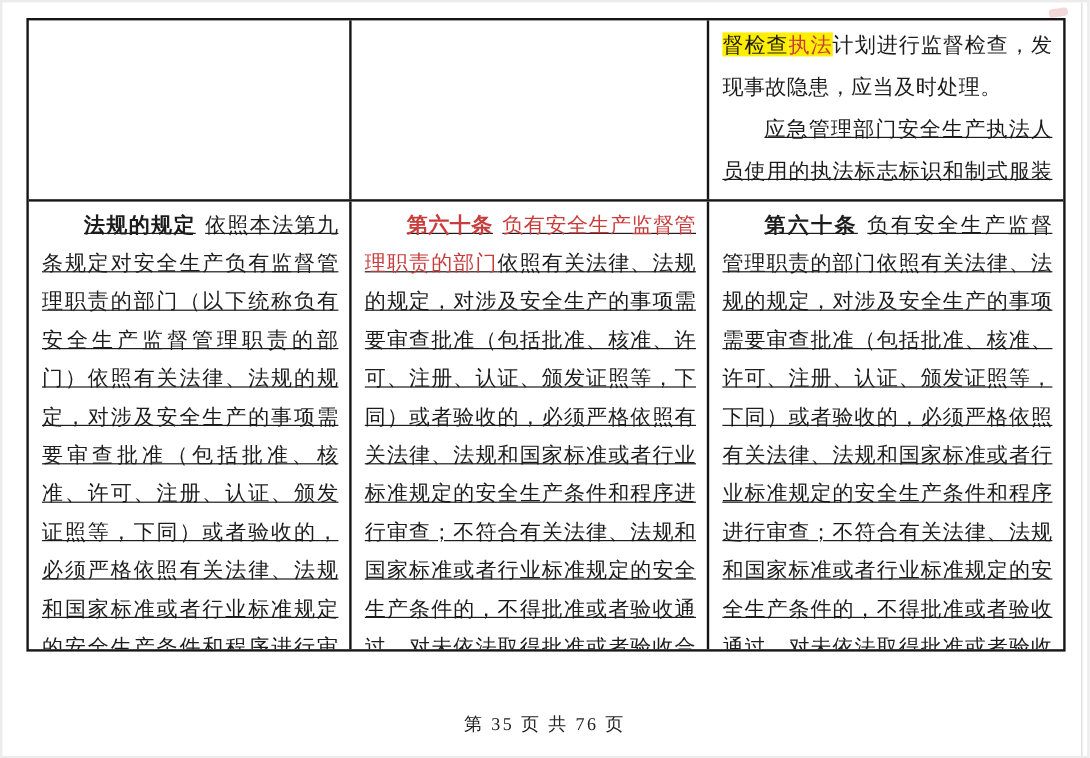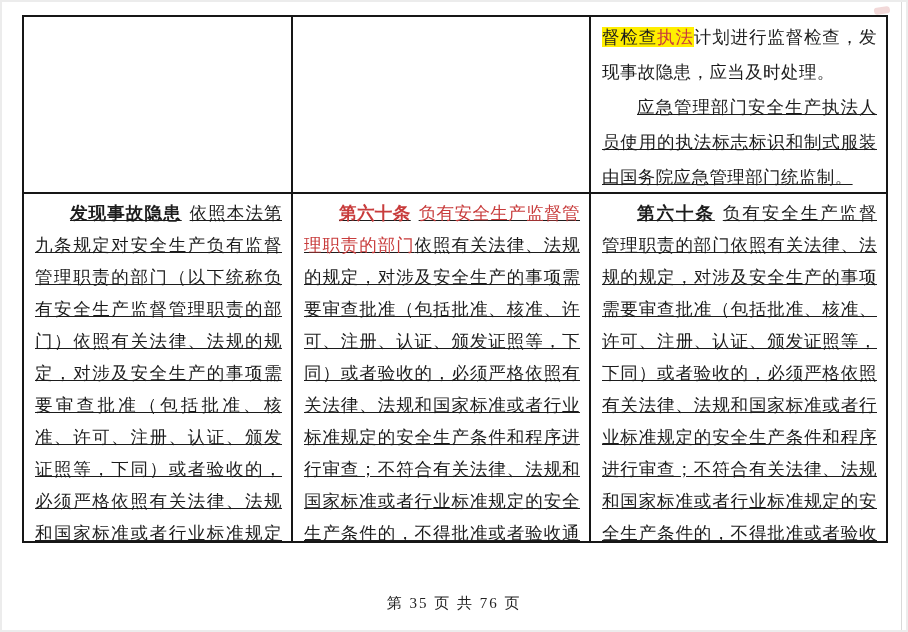--- a/index.html
+++ b/index.html
@@ -42,21 +42,21 @@
     width: 866px;
     height: 528px;
     border: 2px solid #161616;
     box-sizing: border-box;
     display: flex;
     flex-direction: column;
     background: #ffffff;
   }
   .trow1 {
     flex: none;
-    height: 177px;
+    height: 151px;
     display: flex;
     border-bottom: 2px solid #161616;
     box-sizing: border-box;
     min-height: 0;
   }
   .trow2 {
     flex: 1;
     display: flex;
     min-height: 0;
   }
@@ -109,21 +109,21 @@
     <div class="tcell col1"></div>
     <div class="tcell col2"></div>
     <div class="tcell col3">
       <p><span class="hl">督检查</span><span class="hl red">执法</span><span>计划进行监督检查，发现事故隐患，应当及时处理。</span></p>
       <p class="indent red">应急管理部门安全生产执法人员使用的执法标志标识和制式服装由国务院应急管理部门统监制。</p>
     </div>
   </div>
 
   <div class="trow2">
     <div class="tcell col1">
-      <p class="indent"><span class="art-no">发现事故隐患</span><span>依照本法第九条规定对安全生产负有监督管理职责的部门（以下统称负有安全生产监督管理职责的部门）依照有关法律、法规的规定，对涉及安全生产的事项需要审查批准（包括批准、核准、许可、注册、认证、颁发证照等，下同）或者验收的，必须严格依照有关法律、法规和国家标准或者行业标准规定的安全生产条件和程序进行审查；不符合有关法律、法规和国家标准或者</span></p>
+      <p class="indent"><span class="art-no">法规的规定</span><span>依照本法第九条规定对安全生产负有监督管理职责的部门（以下统称负有安全生产监督管理职责的部门）依照有关法律、法规的规定，对涉及安全生产的事项需要审查批准（包括批准、核准、许可、注册、认证、颁发证照等，下同）或者验收的，必须严格依照有关法律、法规和国家标准或者行业标准规定的安全生产条件和程序进行审查；不符合有关法律、法规和国家标准或者</span></p>
     </div>
     <div class="tcell col2">
       <p class="indent"><span class="art-no red">第六十条</span><span class="red">负有安全生产监督管理职责的部门</span><span>依照有关法律、法规的规定，对涉及安全生产的事项需要审查批准（包括批准、核准、许可、注册、认证、颁发证照等，下同）或者验收的，必须严格依照有关法律、法规和国家标准或者行业标准规定的安全生产条件和程序进行审查；不符合有关法律、法规和国家标准或者行业标准规定的安全生产条件的，不得批准或者验收通过。对未依法取得批准或者验收合格的单位擅自从事有关活动的，负责行</span></p>
     </div>
     <div class="tcell col3">
       <p class="indent"><span class="art-no">第六十条</span><span>负有安全生产监督管理职责的部门依照有关法律、法规的规定，对涉及安全生产的事项需要审查批准（包括批准、核准、许可、注册、认证、颁发证照等，下同）或者验收的，必须严格依照有关法律、法规和国家标准或者行业标准规定的安全生产条件和程序进行审查；不符合有关法律、法规和国家标准或者行业标准规定的安全生产条件的，不得批准或者验收通过。对未依法取得批准或者验收合格的单位擅自从事有关活动的，负责行</span></p>
     </div>
   </div>
 
 </div>

